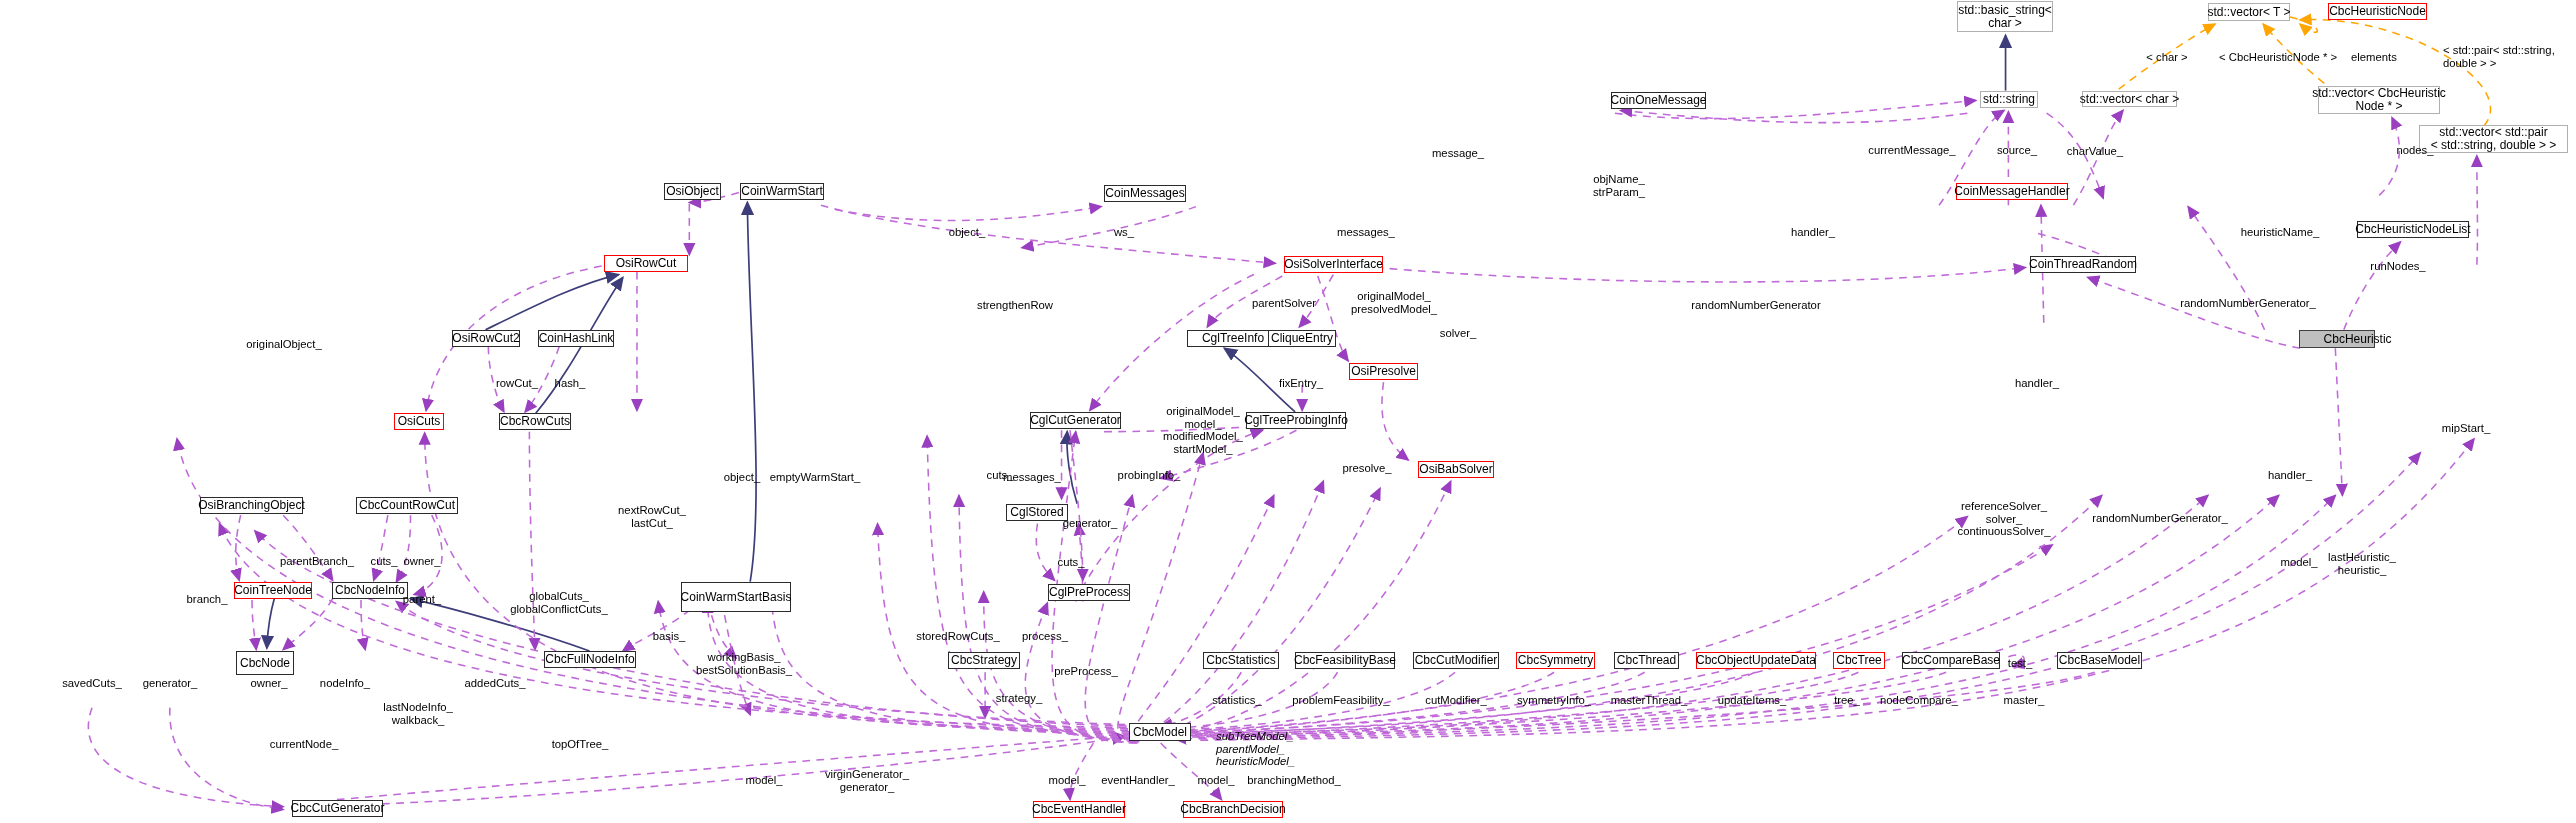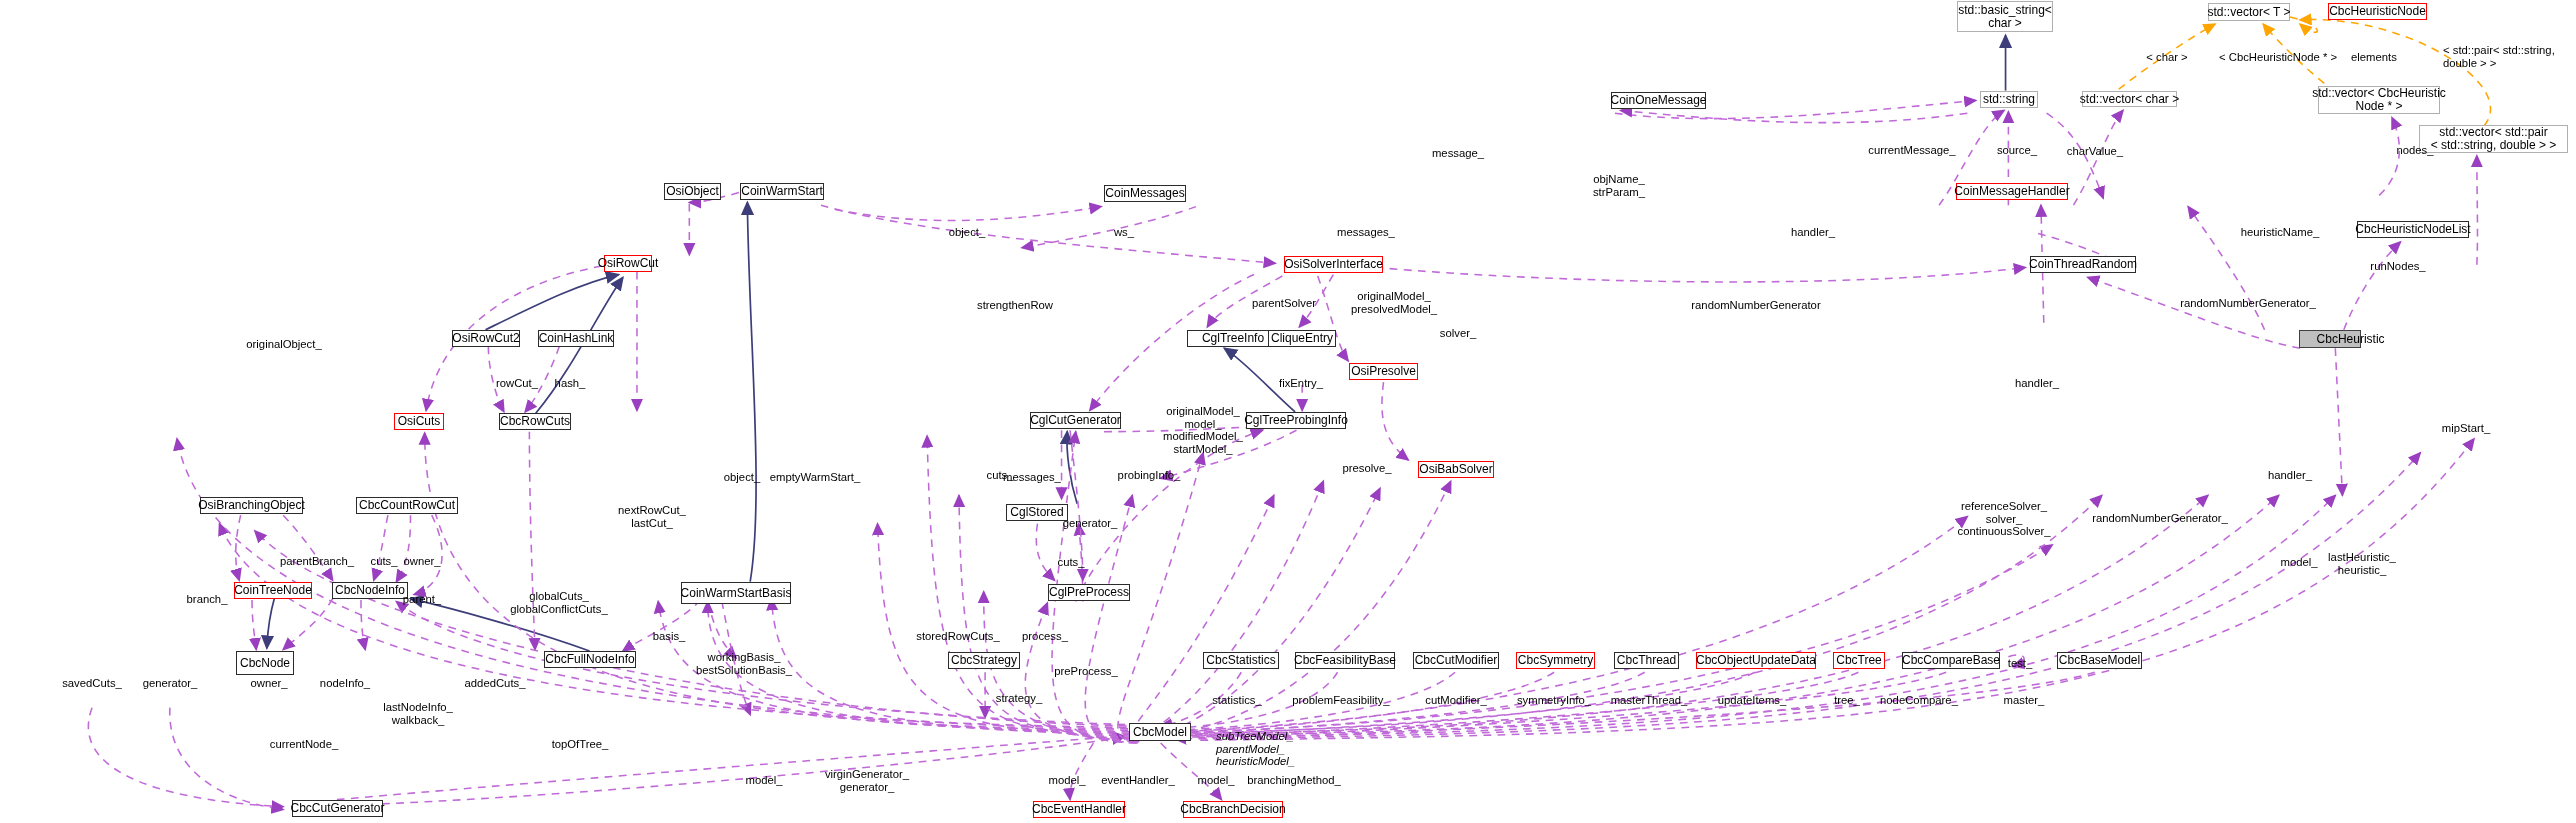--- a/index.html
+++ b/index.html
@@ -163,40 +163,40 @@
       <div class="node tmpl" style="left: 2082px; top: 91px; width: 95px; height: 16px;"><span>std::vector&lt; char &gt;</span></div>
       <div class="node tmpl" style="left: 2318px; top: 86px; width: 122px; height: 28px;"><span>std::vector&lt; CbcHeuristic
 Node * &gt;</span></div>
       <div class="node tmpl" style="left: 2419px; top: 125px; width: 149px; height: 28px;"><span>std::vector&lt; std::pair
 &lt; std::string, double &gt; &gt;</span></div>
       <div class="node dark" style="left: 1104px; top: 185px; width: 82px; height: 17px;"><span>CoinMessages</span></div>
       <div class="node dark" style="left: 664px; top: 183px; width: 57px; height: 17px;"><span>OsiObject</span></div>
       <div class="node dark" style="left: 740px; top: 183px; width: 84px; height: 17px;"><span>CoinWarmStart</span></div>
       <div class="node red" style="left: 1956px; top: 183px; width: 112px; height: 17px;"><span>CoinMessageHandler</span></div>
       <div class="node dark" style="left: 2357px; top: 221px; width: 112px; height: 17px;"><span>CbcHeuristicNodeList</span></div>
-      <div class="node red" style="left: 604px; top: 255px; width: 48px; height: 17px;"><span>OsiRowCut</span></div>
+      <div class="node red" style="left: 604px; top: 255px; width: 84px; height: 17px;"><span>OsiRowCut</span></div>
       <div class="node red" style="left: 1284px; top: 256px; width: 99px; height: 17px;"><span>OsiSolverInterface</span></div>
       <div class="node dark" style="left: 2030px; top: 256px; width: 106px; height: 17px;"><span>CoinThreadRandom</span></div>
-      <div class="node cur" style="left: 2299px; top: 330px; width: 62px; height: 18.4px; padding-left: 44px;"><span>CbcHeuristic</span></div>
+      <div class="node cur" style="left: 2299px; top: 330px; width: 76px; height: 18.4px; padding-left: 44px;"><span>CbcHeuristic</span></div>
       <div class="node dark" style="left: 452px; top: 330px; width: 68px; height: 17px;"><span>OsiRowCut2</span></div>
       <div class="node dark" style="left: 538px; top: 330px; width: 76px; height: 17px;"><span>CoinHashLink</span></div>
       <div class="node dark" style="left: 1187px; top: 330px; width: 92px; height: 17px;"><span>CglTreeInfo</span></div>
       <div class="node dark" style="left: 1268px; top: 330px; width: 68px; height: 17px;"><span>CliqueEntry</span></div>
       <div class="node red" style="left: 1349px; top: 363px; width: 69px; height: 17px;"><span>OsiPresolve</span></div>
       <div class="node red" style="left: 394px; top: 413px; width: 50px; height: 17px;"><span>OsiCuts</span></div>
       <div class="node dark" style="left: 499px; top: 413px; width: 72px; height: 17px;"><span>CbcRowCuts</span></div>
       <div class="node dark" style="left: 1030px; top: 412px; width: 91px; height: 17px;"><span>CglCutGenerator</span></div>
       <div class="node dark" style="left: 1246px; top: 412px; width: 100px; height: 17px;"><span>CglTreeProbingInfo</span></div>
       <div class="node red" style="left: 1418px; top: 461px; width: 76px; height: 17px;"><span>OsiBabSolver</span></div>
       <div class="node dark" style="left: 200px; top: 497px; width: 103px; height: 17px;"><span>OsiBranchingObject</span></div>
       <div class="node dark" style="left: 356px; top: 497px; width: 102px; height: 17px;"><span>CbcCountRowCut</span></div>
       <div class="node dark" style="left: 1006px; top: 504px; width: 62px; height: 17px;"><span>CglStored</span></div>
       <div class="node red" style="left: 234px; top: 582px; width: 78px; height: 17px;"><span>CoinTreeNode</span></div>
       <div class="node dark" style="left: 332px; top: 582px; width: 76px; height: 17px;"><span>CbcNodeInfo</span></div>
-      <div class="node dark" style="left: 681px; top: 582px; width: 110px; height: 22px;"><span>CoinWarmStartBasis</span></div>
+      <div class="node dark" style="left: 681px; top: 582px; width: 110px; height: 30px;"><span>CoinWarmStartBasis</span></div>
       <div class="node dark" style="left: 1048px; top: 584px; width: 82px; height: 17px;"><span>CglPreProcess</span></div>
       <div class="node dark" style="left: 236px; top: 651px; width: 58px; height: 24px;"><span>CbcNode</span></div>
       <div class="node dark" style="left: 544px; top: 651px; width: 92px; height: 17px;"><span>CbcFullNodeInfo</span></div>
       <div class="node dark" style="left: 948px; top: 652px; width: 72px; height: 17px;"><span>CbcStrategy</span></div>
       <div class="node dark" style="left: 1203px; top: 652px; width: 76px; height: 17px;"><span>CbcStatistics</span></div>
       <div class="node dark" style="left: 1295px; top: 652px; width: 100px; height: 17px;"><span>CbcFeasibilityBase</span></div>
       <div class="node dark" style="left: 1413px; top: 652px; width: 86px; height: 17px;"><span>CbcCutModifier</span></div>
       <div class="node red" style="left: 1516px; top: 652px; width: 79px; height: 17px;"><span>CbcSymmetry</span></div>
       <div class="node dark" style="left: 1614px; top: 652px; width: 65px; height: 17px;"><span>CbcThread</span></div>
       <div class="node red" style="left: 1696px; top: 652px; width: 120px; height: 17px;"><span>CbcObjectUpdateData</span></div>

